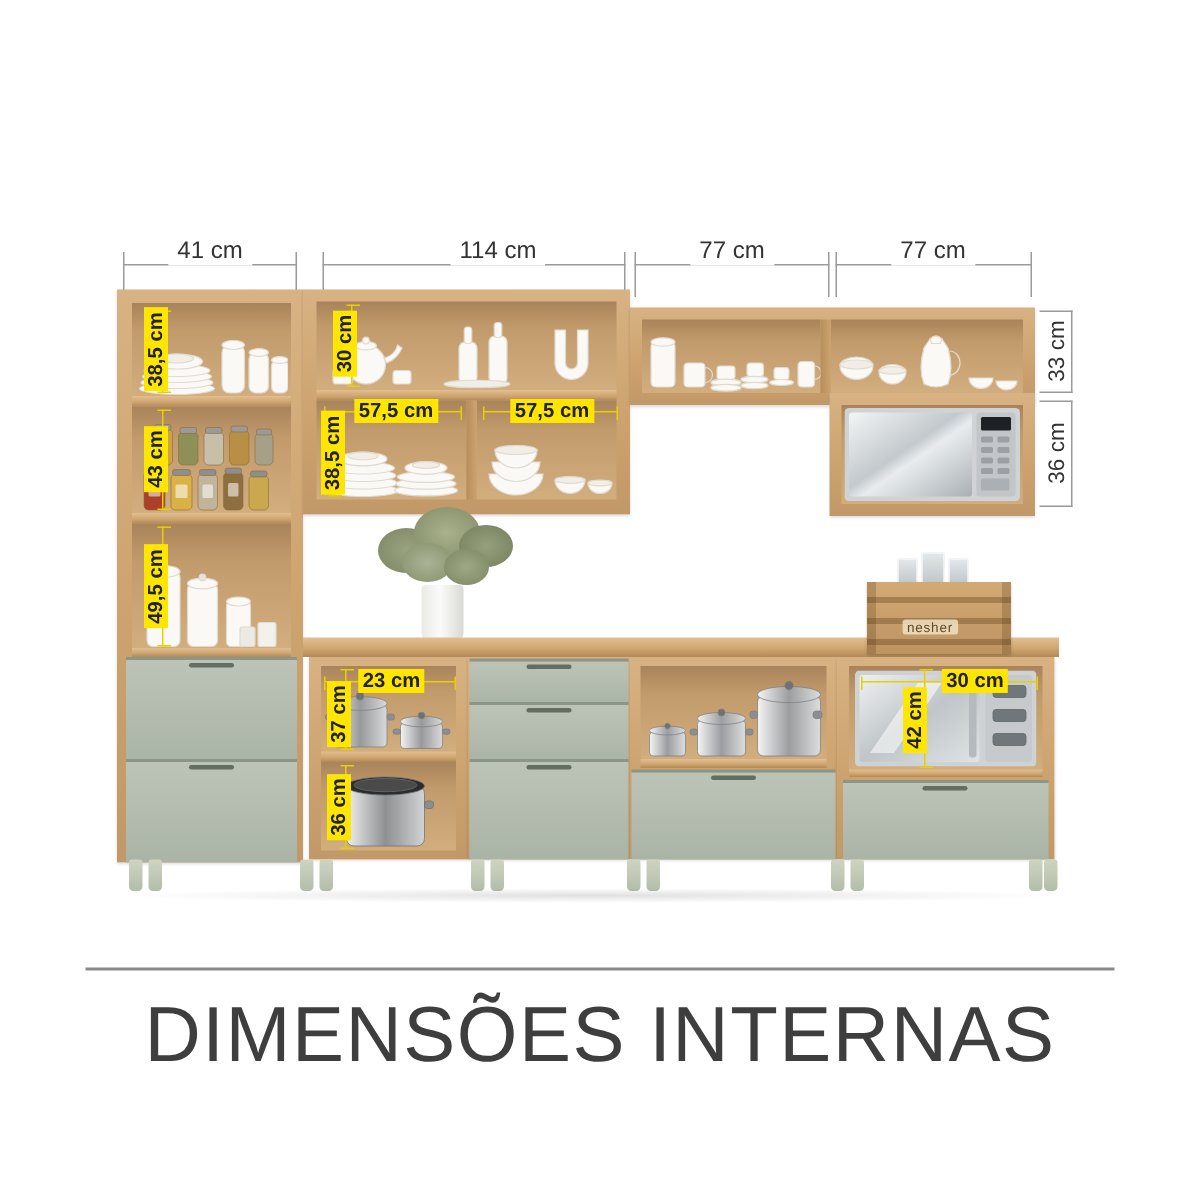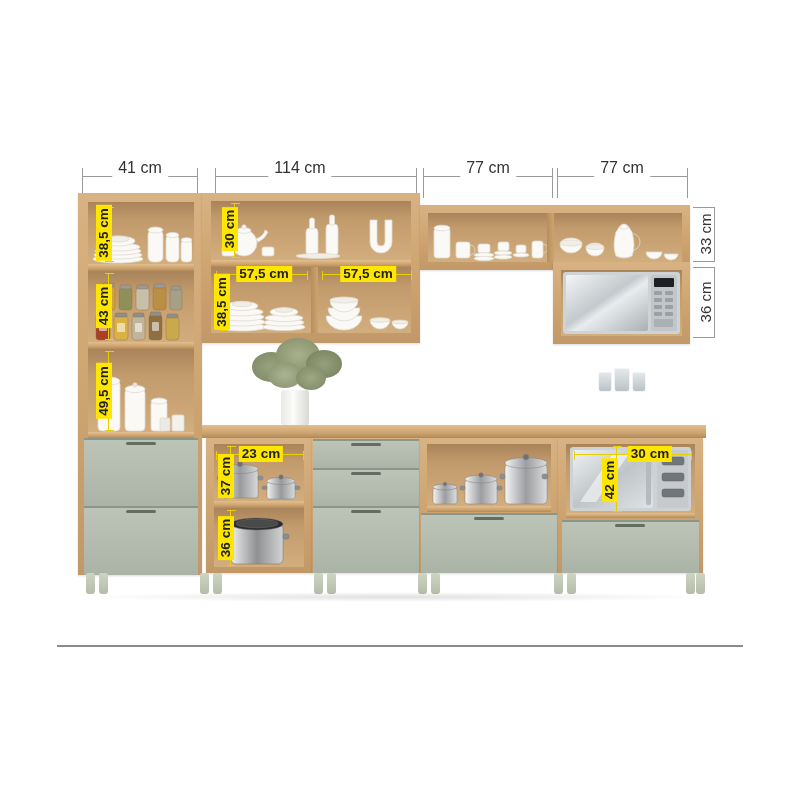--- a/index.html
+++ b/index.html
@@ -60,21 +60,21 @@
          letter-spacing:1px;}
 </style>
 </head>
 <body>
 
 <div class="stage">
 
   <div class="dimh" style="left:82px;top:176px;width:116px"></div>
   <span class="dimlab" style="left:140px;top:168px">41 cm</span>
   <div class="dimh" style="left:215px;top:176px;width:202px"></div>
-  <span class="dimlab" style="left:300px;top:168px">114 cm</span>
+  <span class="dimlab" style="left:332px;top:168px">114 cm</span>
   <div class="dimh" style="left:423px;top:176px;width:130px"></div>
   <span class="dimlab" style="left:488px;top:168px">77 cm</span>
   <div class="dimh" style="left:557px;top:176px;width:131px"></div>
   <span class="dimlab" style="left:622px;top:168px">77 cm</span>
 
   <div class="cab" style="left:78px;top:193px;width:124px;height:382px"></div>
   <div class="inner" style="left:88px;top:202px;width:106px;height:62px"></div>
   <div class="shelfbar" style="left:88px;top:264px;width:106px;height:7px"></div>
   <div class="inner" style="left:88px;top:271px;width:106px;height:71px"></div>
   <div class="shelfbar" style="left:88px;top:342px;width:106px;height:7px"></div>
@@ -410,30 +410,39 @@
   <span class="ylab" style="left:650px;top:454px">30 cm</span>
   <div class="ydimv" style="left:616px;top:446px;height:66px"></div>
   <span class="ylab v" style="left:610px;top:480px">42 cm</span>
   <div class="shelfbar" style="left:566px;top:513px;width:129px;height:5px"></div>
   <div class="drawer" style="left:562px;top:520px;width:137px;height:51px"></div>
   <div class="handle" style="left:615px;top:524px"></div>
 
   <div class="glass" style="left:598px;top:372px;width:12px;height:18px"></div>
   <div class="glass" style="left:614px;top:368px;width:14px;height:22px"></div>
   <div class="glass" style="left:632px;top:372px;width:12px;height:18px"></div>
+  <div class="crate" style="left:578px;top:388px;width:96px;height:48px">
+    <div class="slat" style="top:10px"></div>
+    <div class="slat" style="top:24px"></div>
+    <div class="slat" style="top:38px"></div>
+    <div class="post" style="left:0"></div>
+    <div class="post" style="right:0"></div>
+    <span class="brand" style="left:42px;top:30px">nesher</span>
+  </div>
 
   <div class="leg" style="left:86px;top:573px"></div>
   <div class="leg" style="left:99px;top:573px"></div>
   <div class="leg" style="left:200px;top:573px"></div>
   <div class="leg" style="left:213px;top:573px"></div>
   <div class="leg" style="left:314px;top:573px"></div>
   <div class="leg" style="left:327px;top:573px"></div>
   <div class="leg" style="left:418px;top:573px"></div>
   <div class="leg" style="left:431px;top:573px"></div>
   <div class="leg" style="left:554px;top:573px"></div>
   <div class="leg" style="left:567px;top:573px"></div>
   <div class="leg" style="left:686px;top:573px"></div>
   <div class="leg" style="left:696px;top:573px"></div>
   <div class="shadow" style="left:75px;top:592px;width:640px"></div>
 
   <div class="rule" style="left:57px;top:645px;width:686px;height:2px"></div>
+  <div class="title" style="top:660px">DIMENSÕES INTERNAS</div>
 
 </div>
 
 </body></html>

